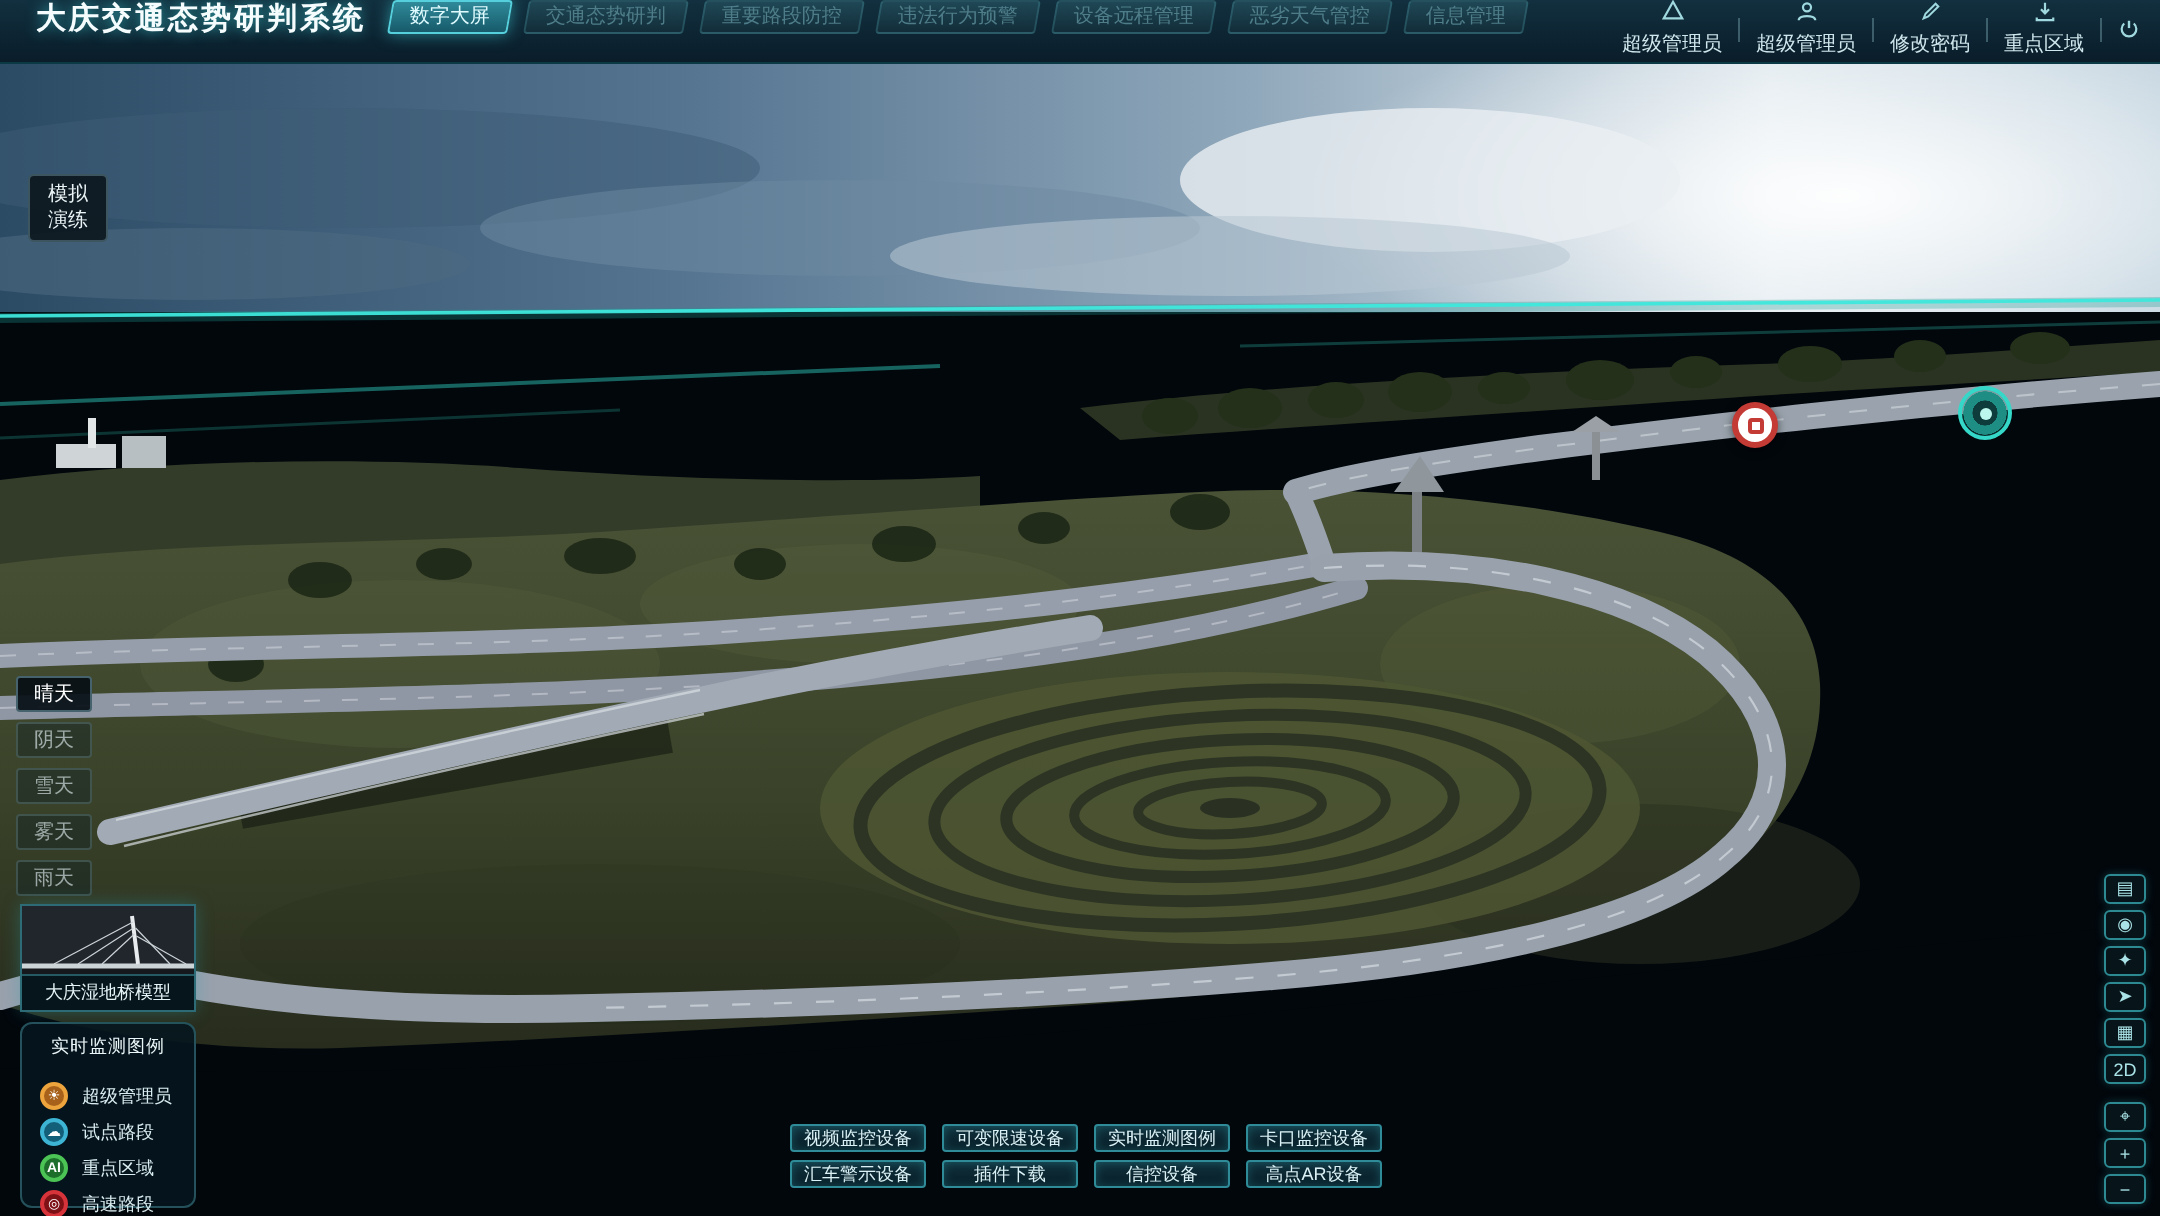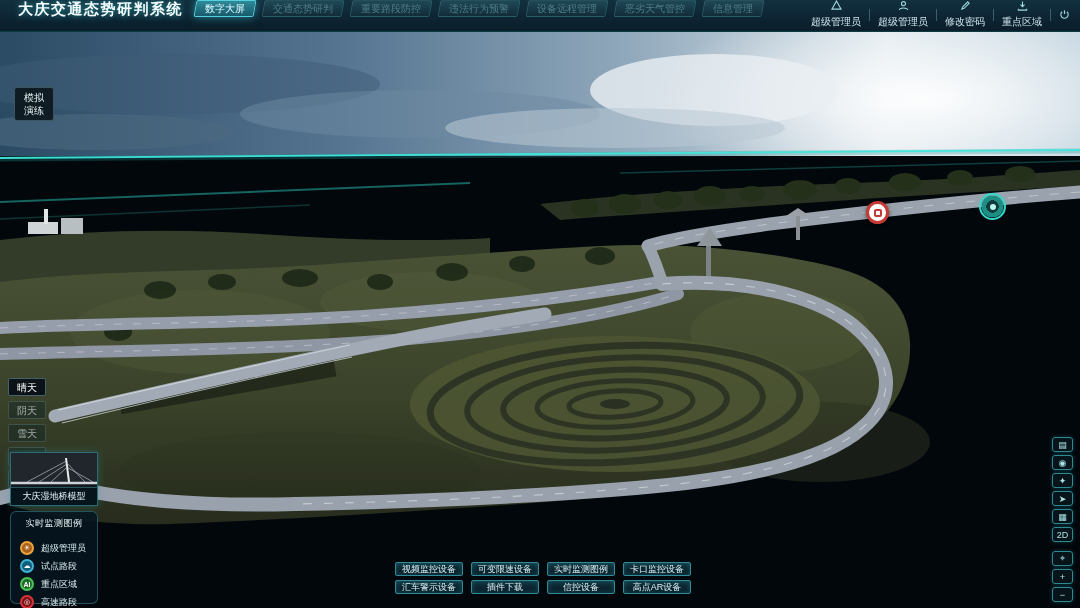--- a/index.html
+++ b/index.html
@@ -33,21 +33,21 @@
   .sim-btn { position:absolute; left:14px; top:64px; width:40px; z-index:6;
     padding:3px 0; background:rgba(10,20,26,.88); border:1px solid #3c555e;
     border-radius:3px; color:#eaf4f6; font-size:10px; line-height:13px;
     text-align:center; cursor:pointer;margin-top:23px; }
 
   .weather { position:absolute; left:8px; top:338px; z-index:6; display:flex;
     flex-direction:column; gap:5px; }
   .w-btn { width:38px; height:18px; line-height:17px; text-align:center; font-size:10px;
     color:rgba(228,242,246,.62); background:rgba(16,32,38,.4);
     border:1px solid rgba(130,170,180,.28); border-radius:2px; cursor:pointer; }
-  .w-btn.active { background:rgba(7,15,21,.93); color:#ffffff; border-color:#46636d;margin-top:40px; }
+  .w-btn.active { background:rgba(7,15,21,.93); color:#ffffff; border-color:#46636d; }
 
   .model-card { position:absolute; left:10px; top:452px; width:88px; height:54px; z-index:6;
     border:1px solid #2d6c76; border-radius:0; overflow:hidden; cursor:pointer;
     background:#1b2228; box-shadow:0 0 8px rgba(40,160,172,.35); }
   .model-caption { position:absolute; bottom:0; left:0; width:100%; padding:2px 0;
     background:rgba(3,20,28,.8); color:#e3f3f6; font-size:9px; text-align:center;
     border-top:1px solid rgba(70,160,172,.5); }
 
   .legend { position:absolute; left:10px; top:511px; width:88px; height:93px; z-index:6;
     background:rgba(5,22,30,.9); border:1px solid rgba(62,132,144,.55); border-radius:6px;

